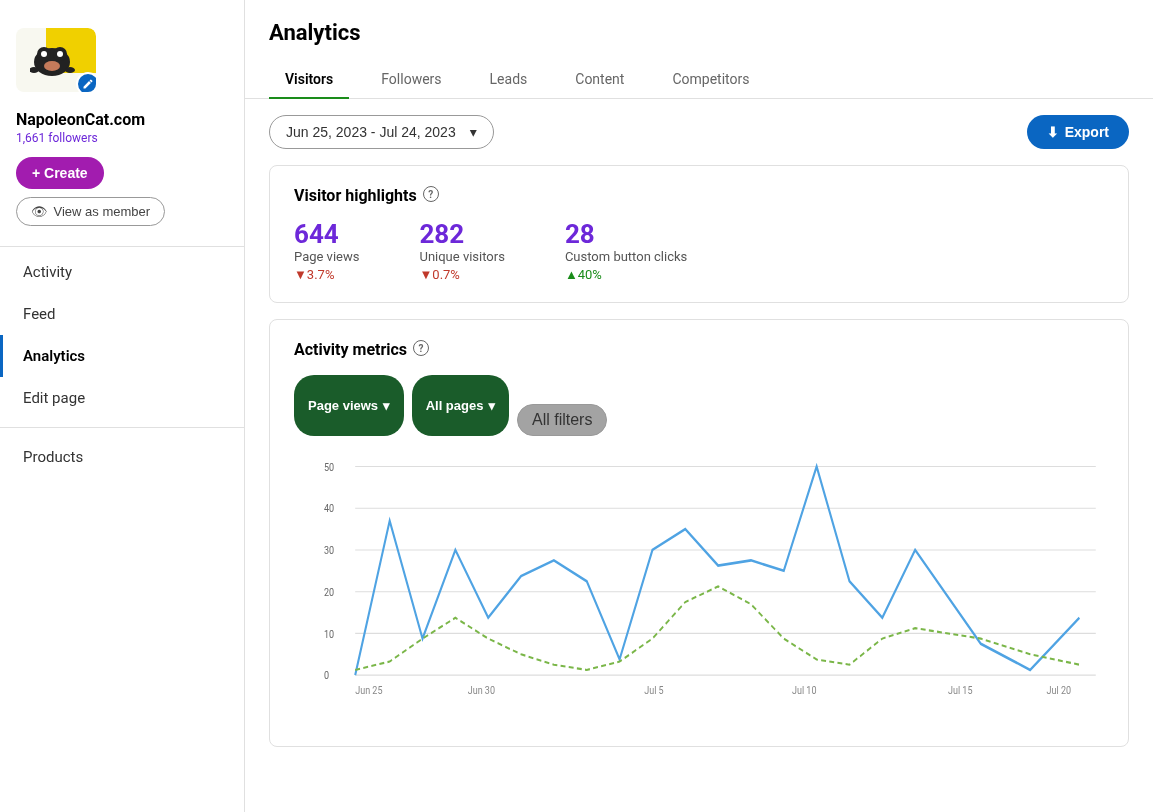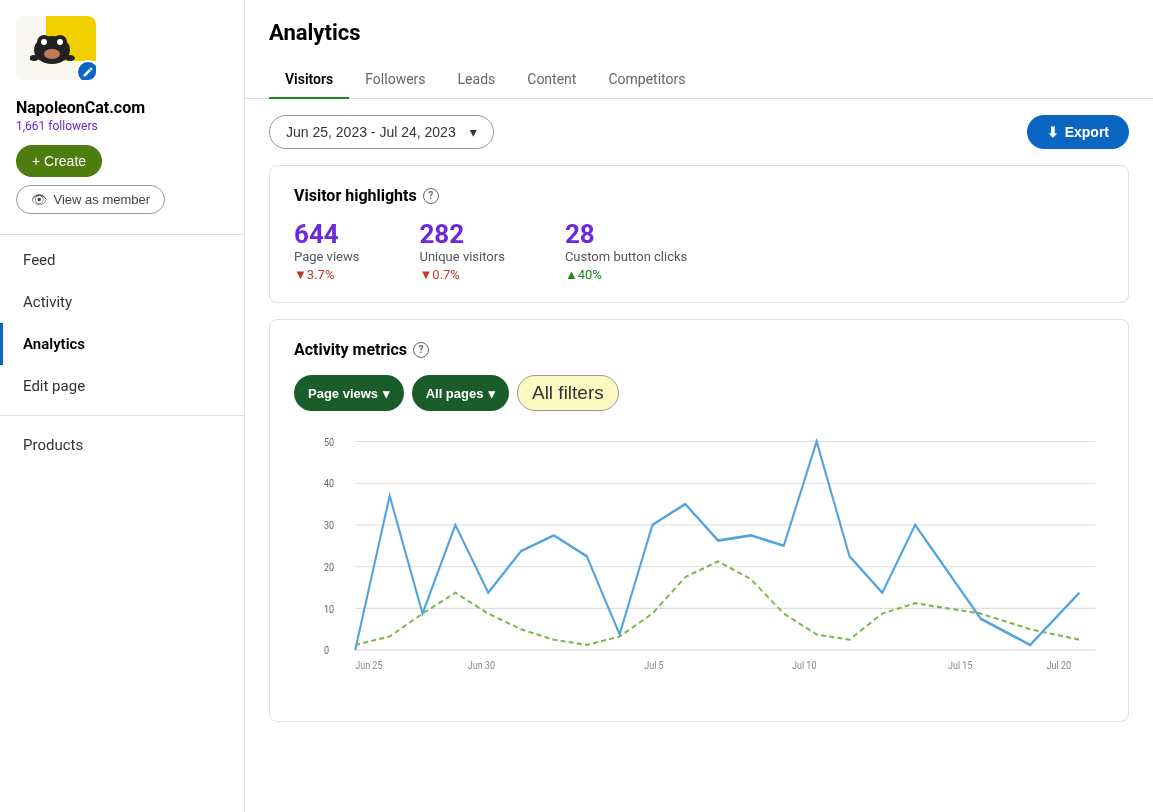--- a/index.html
+++ b/index.html
@@ -13,21 +13,21 @@
     }
 
     
     .sidebar {
       width: 245px;
       min-width: 245px;
       background: #fff;
       border-right: 1px solid #e0e0e0;
       display: flex;
       flex-direction: column;
-      padding: 0 0 16px 0;
+      padding: 12px 0 16px 0;
     }
     .sidebar-header {
       padding: 16px 16px 12px;
       display: flex;
       align-items: center;
       gap: 12px;
     }
     .logo-wrap {
       position: relative;
       width: 80px;
@@ -85,27 +85,27 @@
       font-size: 12px;
       color: #6d28d9;
     }
     .sidebar-actions {
       padding: 0 16px 16px;
       display: flex;
       flex-direction: column;
       gap: 8px;
     }
     .btn-create {
-      background: #4d7c0f;
+      background: #a21caf;
       color: #fff;
       border: none;
       border-radius: 20px;
       padding: 8px 16px;
       font-size: 14px;
-      font-weight: 400;
+      font-weight: 700;
       cursor: pointer;
       display: flex;
       align-items: center;
       gap: 6px;
       width: fit-content;
     }
     .btn-view-member {
       background: #fff;
       color: #444;
       border: 1.5px solid #999;
@@ -161,21 +161,21 @@
       border-bottom: 1px solid #e0e0e0;
     }
     .analytics-title {
       font-size: 22px;
       font-weight: 700;
       color: #000;
       margin-bottom: 16px;
     }
     .tabs {
       display: flex;
-      gap: 0;
+      gap: 16px;
     }
     .tab {
       padding: 10px 16px;
       font-size: 14px;
       color: #666;
       cursor: pointer;
       border-bottom: 2px solid transparent;
       margin-bottom: -1px;
       white-space: nowrap;
     }
@@ -224,21 +224,21 @@
       border: 1px solid #e0e0e0;
       border-radius: 8px;
       padding: 20px 24px;
     }
     .card-title {
       font-size: 16px;
       font-weight: 700;
       color: #000;
       margin-bottom: 16px;
       display: flex;
-      align-items: center;
+      align-items: flex-start;
       gap: 6px;
     }
     .help-icon {
       width: 16px;
       height: 16px;
       border: 1.5px solid #666;
       border-radius: 50%;
       display: inline-flex;
       align-items: center;
       justify-content: center;
@@ -292,27 +292,28 @@
       border-radius: 20px;
       padding: 7px 14px;
       font-size: 13px;
       font-weight: 600;
       cursor: pointer;
       display: flex;
       align-items: center;
       gap: 5px;
     }
     .filter-btn-outline {
-      background: #fef9c3;
+      background: #a3a3a3;
       color: #333;
       border: 1.5px solid #999;
       border-radius: 20px;
       padding: 6px 14px;
-      font-size: 19px;
-      cursor: pointer;
+      font-size: 16px;
+      cursor: pointer;
+      margin-top: 29px;
     }
 
     
     .chart-container {
       position: relative;
       height: 270px;
       padding-left: 30px;
     }
     .chart-svg {
       width: 100%;
@@ -362,22 +363,22 @@
     <button class="btn-create">+ Create</button>
     <button class="btn-view-member">
       <span>👁</span>
       <span>View as member</span>
     </button>
   </div>
 
   <hr class="sidebar-divider">
 
   <nav>
+    <div class="nav-item">Activity</div>
     <div class="nav-item">Feed</div>
-    <div class="nav-item">Activity</div>
     <div class="nav-item active">Analytics</div>
     <div class="nav-item">Edit page</div>
     <hr class="nav-section-divider">
     <div class="nav-item">Products</div>
   </nav>
 </div>
 
 <div class="main">
   <div class="content-panel">
 

